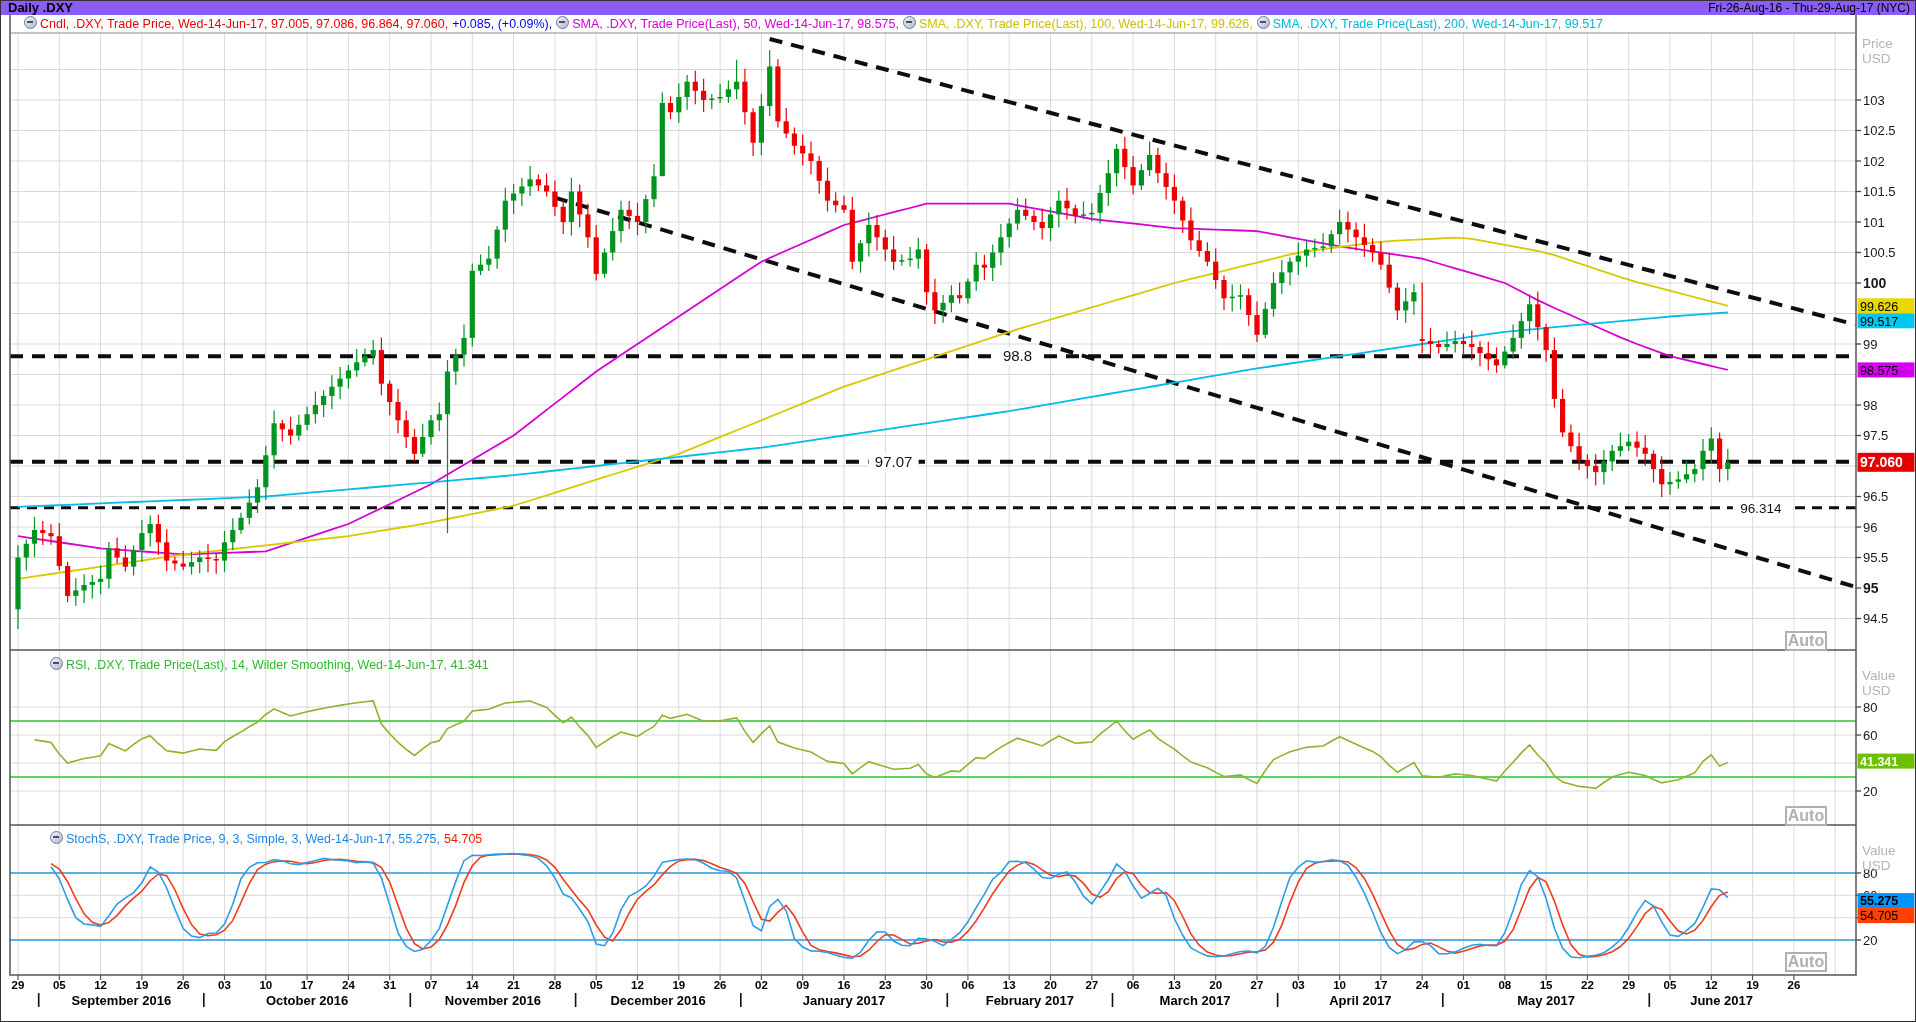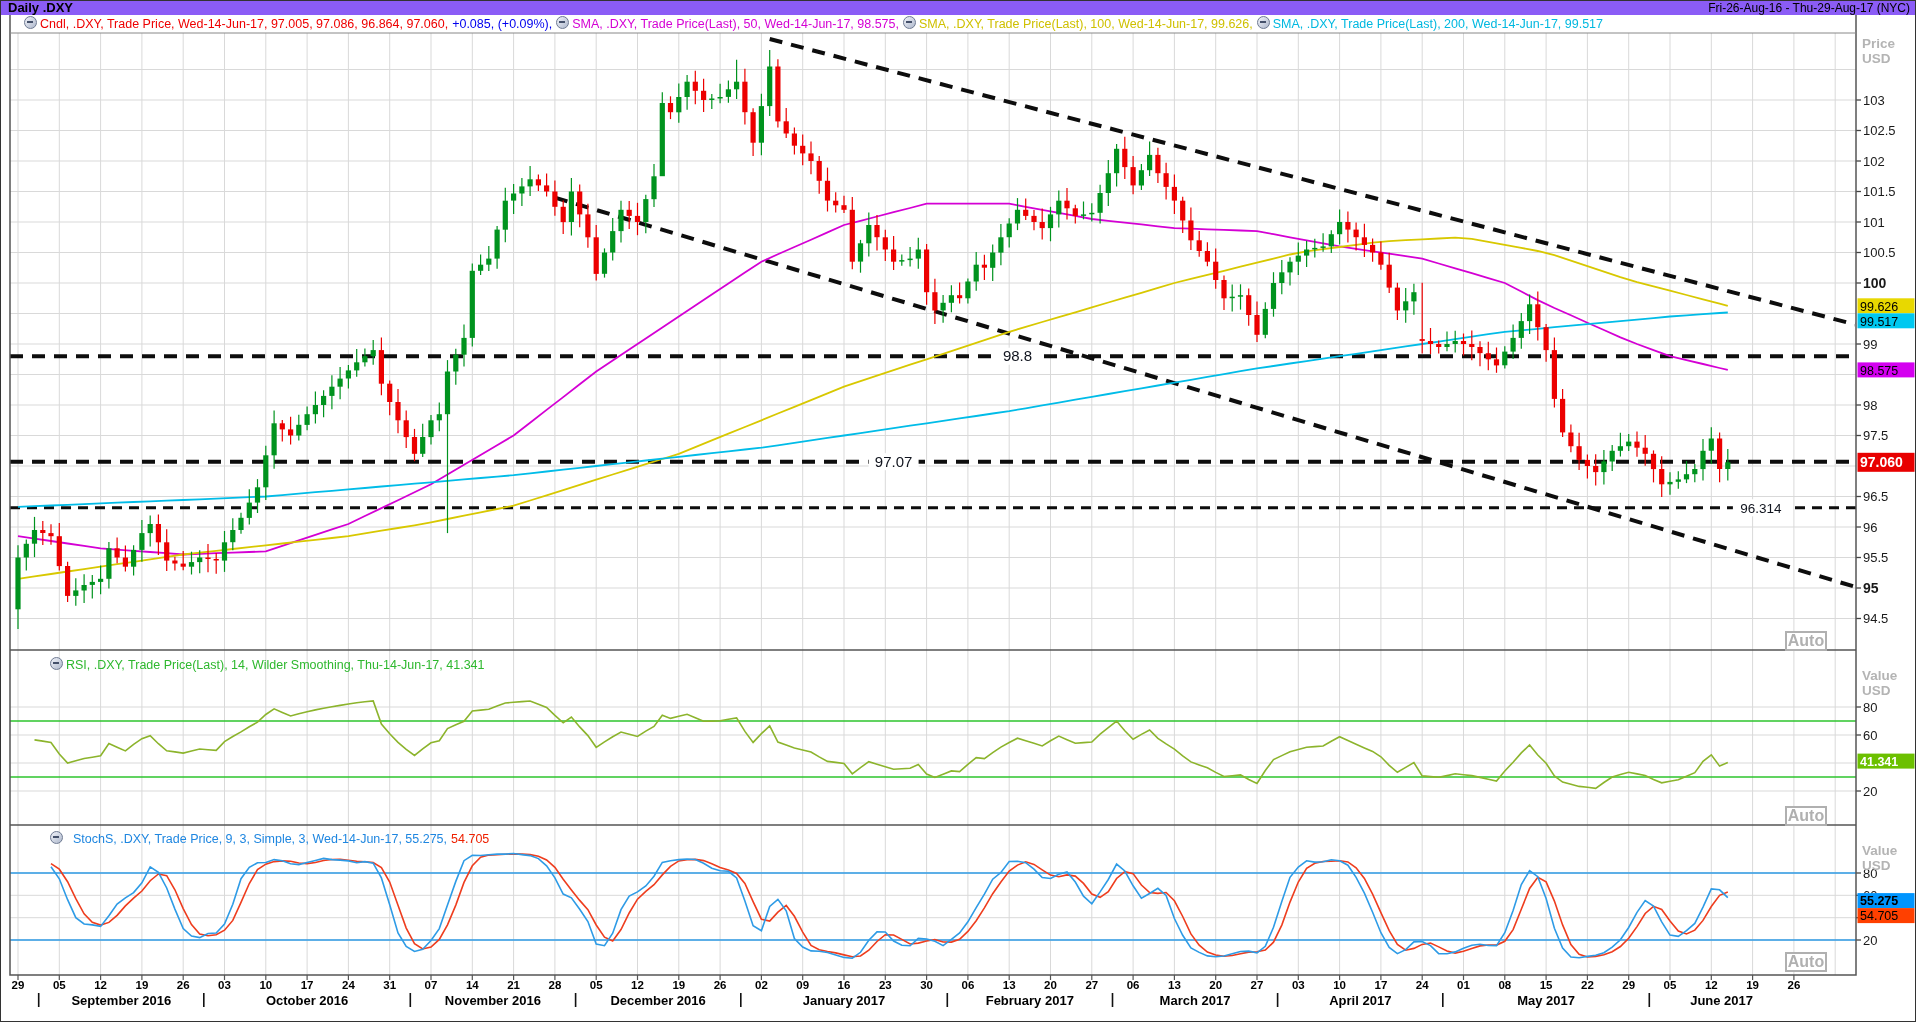--- a/index.html
+++ b/index.html
@@ -12,21 +12,21 @@
   #chartwrap svg{position:absolute;left:0;top:0}
   .legend{position:absolute;height:15px;white-space:nowrap;z-index:5;font-size:12.5px;line-height:15px}
   #legend-main{left:24px;top:15px}
   #legend-rsi{left:50px;top:656px}
   #legend-stoch{left:50px;top:830px}
   .lseg{margin-right:4px}
   .sicon{display:inline-block;width:11px;height:11px;border-radius:50%;
     background:linear-gradient(135deg,#f2f4fa,#aeb8cc);border:1px solid #6e7a92;
     margin-right:3px;position:relative;top:1px}
   .sicon::after{content:"";position:absolute;left:2px;top:4px;width:6px;height:2px;background:#44506a}
-  .axis-header{position:absolute;left:1862px;width:46px;color:#b4b4b4;font-weight:bold;
+  .axis-header{position:absolute;left:1862px;width:46px;color:#b4b4b4;font-weight:normal;
     font-size:13.5px;line-height:15px;z-index:5}
   #hdr-main{top:36px}#hdr-rsi{top:668px}#hdr-stoch{top:843px}
   .auto-btn{position:absolute;left:1785px;width:38px;height:16px;border:2px solid #b0b0b0;
     color:#b0b0b0;font-weight:bold;font-size:16px;line-height:15px;text-align:center;
     background:#fff;z-index:5;cursor:pointer}
   #auto-main{top:631px}#auto-rsi{top:806px}#auto-stoch{top:952px}
 </style>
 </head>
 <body>
 
@@ -757,22 +757,22 @@
         <text x="1360.3" y="1005" text-anchor="middle" font-size="13" font-weight="bold" fill="#000" font-family="Liberation Sans,sans-serif">April 2017</text>
         <rect x="1442.0" y="993" width="1.6" height="14" fill="#111"></rect>
         <text x="1546.1" y="1005" text-anchor="middle" font-size="13" font-weight="bold" fill="#000" font-family="Liberation Sans,sans-serif">May 2017</text>
         <rect x="1648.5" y="993" width="1.6" height="14" fill="#111"></rect>
         <text x="1721.6" y="1005" text-anchor="middle" font-size="13" font-weight="bold" fill="#000" font-family="Liberation Sans,sans-serif">June 2017</text>
       </g>
     </svg>
   </div>
 
 <div id="legend-main" class="legend"><span class="sicon"></span><span class="lseg" style="color: rgb(238, 0, 0);">Cndl, .DXY, Trade Price, Wed-14-Jun-17, 97.005, 97.086, 96.864, 97.060,</span><span class="lseg" style="color: rgb(0, 0, 238);">+0.085, (+0.09%),</span><span class="sicon"></span><span class="lseg" style="color: rgb(212, 0, 212);">SMA, .DXY, Trade Price(Last),  50, Wed-14-Jun-17, 98.575,</span><span class="sicon"></span><span class="lseg" style="color: rgb(207, 192, 0);">SMA, .DXY, Trade Price(Last),  100, Wed-14-Jun-17, 99.626,</span><span class="sicon"></span><span class="lseg" style="color: rgb(0, 184, 224);">SMA, .DXY, Trade Price(Last),  200, Wed-14-Jun-17, 99.517</span></div>
-<div id="legend-rsi" class="legend"><span class="sicon"></span><span class="lseg" style="color: rgb(46, 184, 46);">RSI, .DXY, Trade Price(Last),  14, Wilder Smoothing, Thu-14-Jun-17, 41.341</span></div>
-<div id="legend-stoch" class="legend"><span class="sicon"></span><span class="lseg" style="color: rgb(30, 134, 224); margin-left: 7px;">StochS, .DXY, Trade Price,  9, 3, Simple, 3, Wed-14-Jun-17, 55.275,</span><span class="lseg" style="color: rgb(238, 32, 0);">54.705</span></div>
+<div id="legend-rsi" class="legend"><span class="sicon"></span><span class="lseg" style="color: rgb(46, 184, 46);">RSI, .DXY, Trade Price(Last),  14, Wilder Smoothing, Wed-14-Jun-17, 41.341</span></div>
+<div id="legend-stoch" class="legend"><span class="sicon"></span><span class="lseg" style="color: rgb(30, 134, 224);">StochS, .DXY, Trade Price,  9, 3, Simple, 3, Wed-14-Jun-17, 55.275,</span><span class="lseg" style="color: rgb(238, 32, 0);">54.705</span></div>
 
 <div class="axis-header" id="hdr-main">Price USD</div>
 <div class="axis-header" id="hdr-rsi">Value USD</div>
 <div class="axis-header" id="hdr-stoch">Value USD</div>
 
 <div class="auto-btn" id="auto-main">Auto</div>
 <div class="auto-btn" id="auto-rsi">Auto</div>
 <div class="auto-btn" id="auto-stoch">Auto</div>
 
 </body></html>

